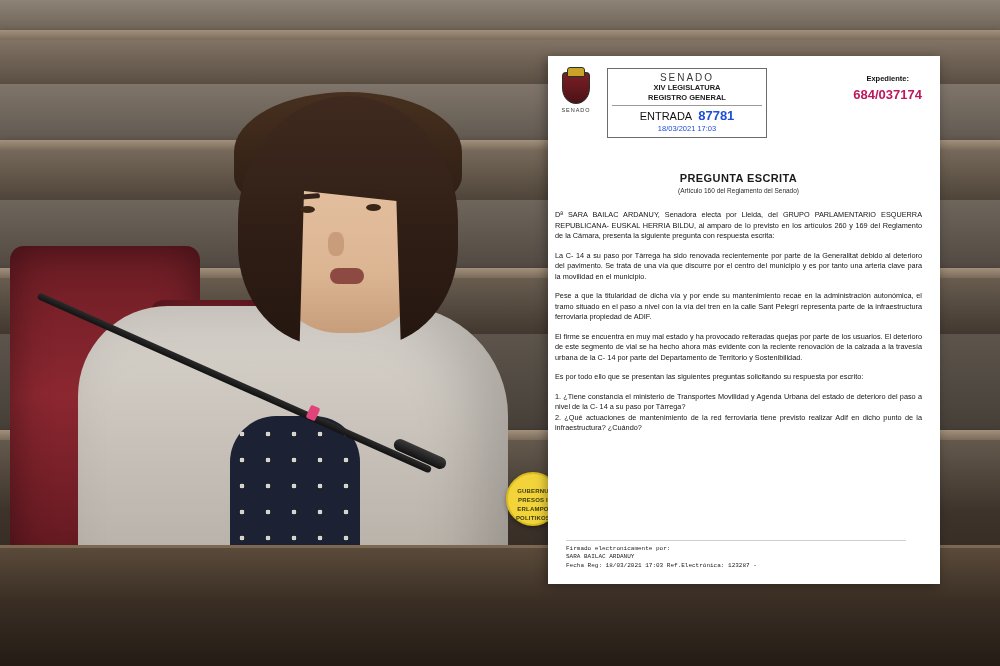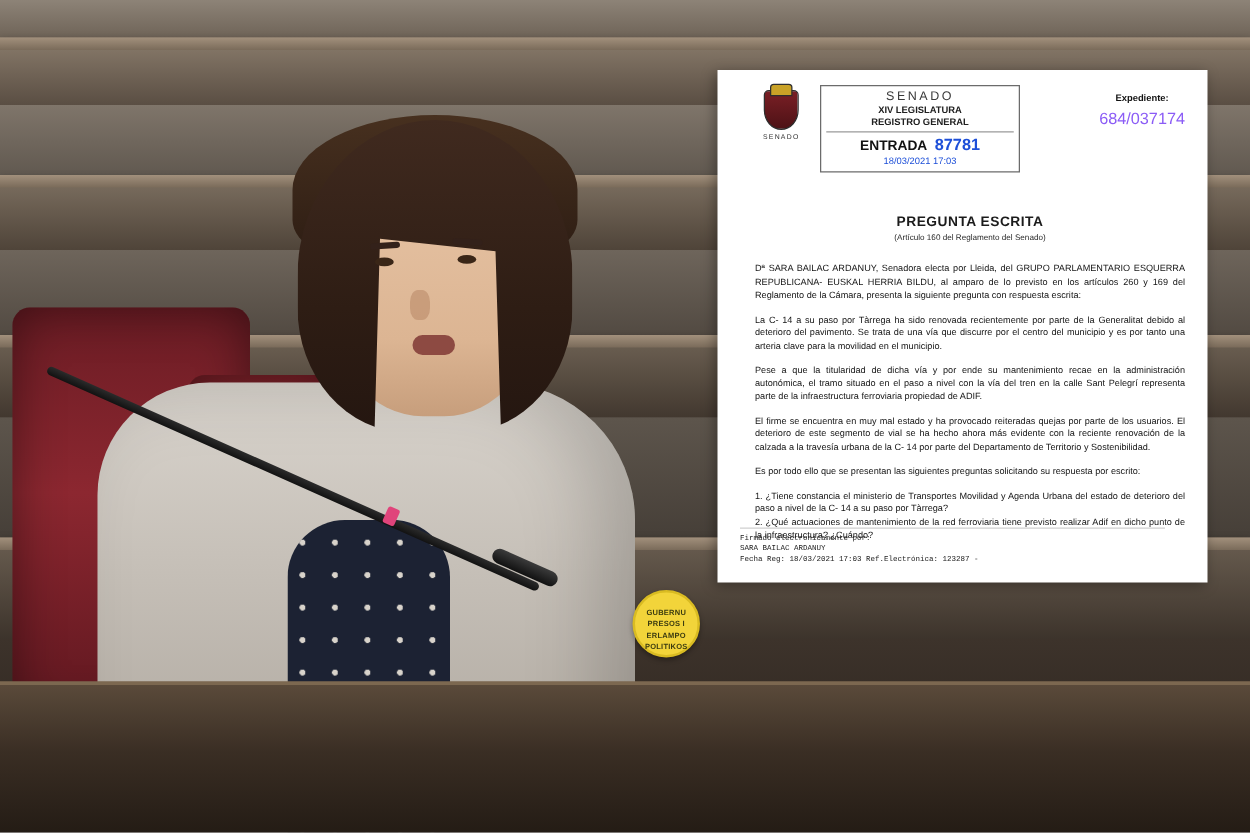--- a/index.html
+++ b/index.html
@@ -227,27 +227,27 @@
     width: 10px;
     height: 14px;
     background: #e0447b;
     transform: rotate(24deg);
     border-radius: 2px;
   }
 
   
   .doc {
     position: absolute;
-    left: 574px;
+    left: 548px;
     top: 56px;
     width: 392px;
-    height: 410px;
+    height: 528px;
     background: #ffffff;
     box-shadow: -2px 2px 10px rgba(0,0,0,.35);
-    padding: 12px 18px 10px 30px;
+    padding: 12px 18px 10px 7px;
     box-sizing: border-box;
     color: #1b1b1b;
     overflow: hidden;
   }
   .doc-header {
     display: flex;
     align-items: flex-start;
     gap: 10px;
   }
   .crest {
@@ -304,21 +304,21 @@
     display: flex;
     justify-content: center;
     align-items: baseline;
     gap: 6px;
     margin-top: 2px;
     border-top: 1px solid #9a9a9a;
     padding-top: 2px;
   }
   .stamp .entrada-label {
     font-size: 11px;
-    font-weight: bold;
+    font-weight: normal;
     color: #111;
   }
   .stamp .entrada-num {
     font-size: 13px;
     font-weight: bold;
     color: #1d4fd8;
   }
   .stamp .fecha {
     font-size: 7.5px;
     color: #1d4fd8;
@@ -329,22 +329,22 @@
     text-align: center;
     padding-top: 6px;
   }
   .exp-label {
     font-size: 7.5px;
     font-weight: bold;
     color: #111;
   }
   .exp-num {
     font-size: 13px;
-    font-weight: normal;
-    color: #8b5cf6;
+    font-weight: bold;
+    color: #be185d;
     margin-top: 4px;
   }
 
   .doc-title {
     text-align: center;
     font-size: 11px;
     font-weight: bold;
     letter-spacing: .4px;
     margin-top: 34px;
   }

